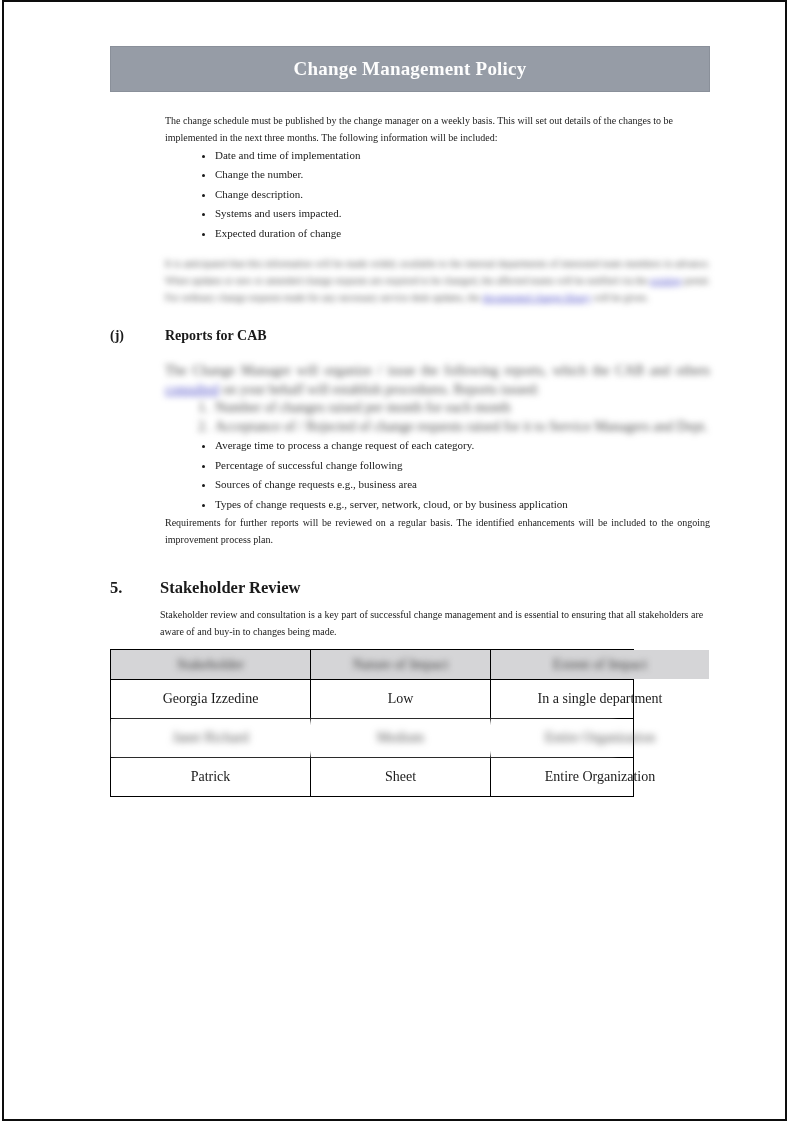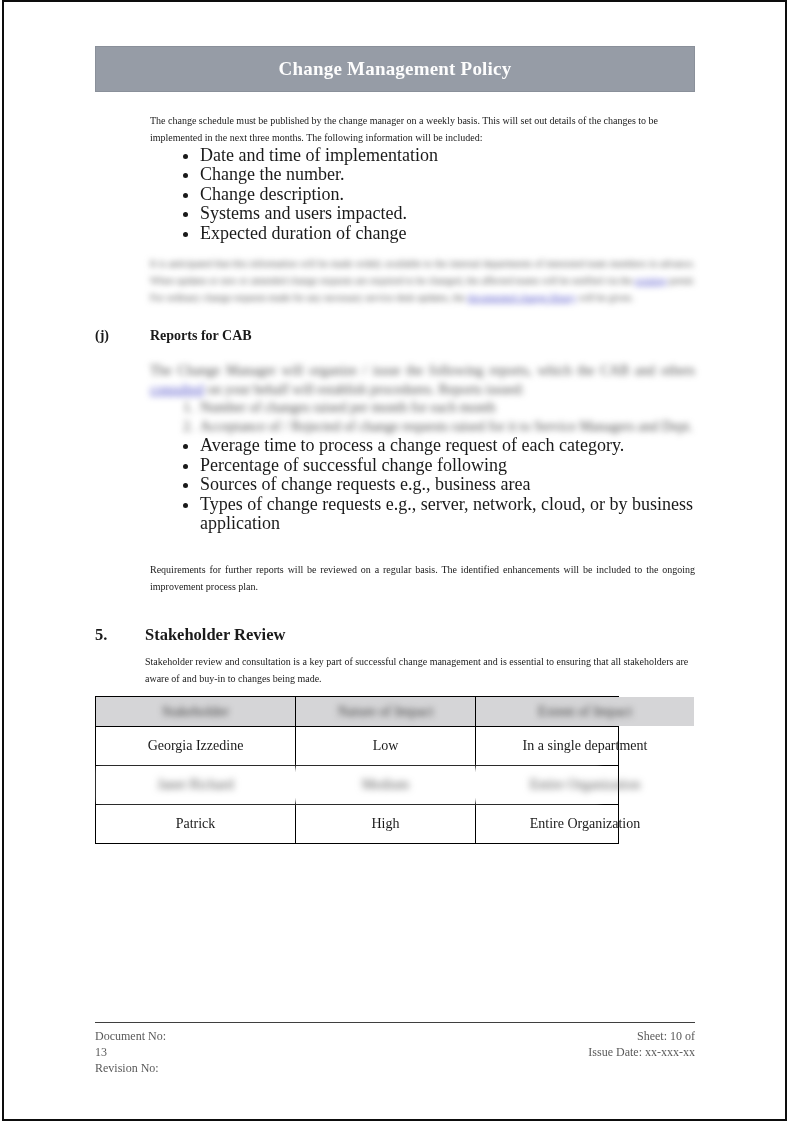--- a/index.html
+++ b/index.html
@@ -1,39 +1,39 @@
 <!DOCTYPE html>
 <html><head>
 <meta charset="utf-8">
 <style>
   html,body{margin:0;padding:0;background:#fff;}
   .page{position:relative;width:789px;height:1123px;background:#fff;overflow:hidden;
         font-family:"Liberation Serif", serif;color:#1a1a1a;}
   .frame{position:absolute;left:2px;right:2px;top:0;bottom:2px;border:2px solid #0d0d0d;pointer-events:none;}
-  .content{position:absolute;left:95px;top:46px;width:600px;}
+  .content{position:absolute;left:110px;top:46px;width:600px;}
 
   .banner{height:46px;background:#969ca6;border:1px solid #8a909a;box-sizing:border-box;
           display:flex;align-items:center;justify-content:center;}
   .banner span{color:#fdfdfd;font-weight:bold;font-size:19px;letter-spacing:.2px;}
 
   .para{margin:0;margin-left:55px;font-size:10px;line-height:17px;}
   .justify{text-align:justify;}
   .blurred{filter:blur(3.4px);color:#4e4e4e;}
   .blurred .link{color:#5050c8;text-decoration:underline;}
 
   ul.bullets{margin:0;padding:0 0 0 105px;list-style:disc;}
-  ul.bullets li{font-size:18px;line-height:19.4px;}
+  ul.bullets li{font-size:11px;line-height:19.4px;}
 
   .mt-intro{margin-top:20px;}
   .mt-bul1{margin-top:15px;}
   .mt-blur1{margin-top:12px;}
   .mt-hj{margin-top:22px;}
   .mt-blur2{margin-top:18px;}
   .mt-bul2{margin-top:2px;}
-  .mt-req{margin-top:28px;}
+  .mt-req{}
   .mt-h5{margin-top:30px;}
   .mt-stk{margin-top:8px;}
   .mt-tbl{margin-top:9px;}
 
   .heading{display:flex;font-weight:bold;}
   .heading-j{font-size:14px;}
   .heading-j .hlabel{width:55px;flex:0 0 55px;}
   .heading-5{font-size:16.5px;}
   .heading-5 .hlabel{width:50px;flex:0 0 50px;}
 
@@ -150,35 +150,23 @@
           </div>
         <div class="tcell">
             <span>Entire Organization</span>
           </div>
       </div>
       <div class="trow">
         <div class="tcell">
             <span>Patrick</span>
           </div>
         <div class="tcell">
-            <span>High</span>
+            <span>Sheet</span>
           </div>
         <div class="tcell">
             <span>Entire Organization</span>
           </div>
       </div>
     </div>
 
   </div>
 
-  <div class="footer">
-    <div class="fleft">
-      <div>Document No:</div>
-      <div>13</div>
-      <div>Revision No:</div>
-    </div>
-    <div class="fright">
-      <div>Sheet: 10 of</div>
-      <div></div>
-      <div>Issue Date: xx-xxx-xx</div>
-    </div>
-  </div>
 </div>
 
 </body></html>

